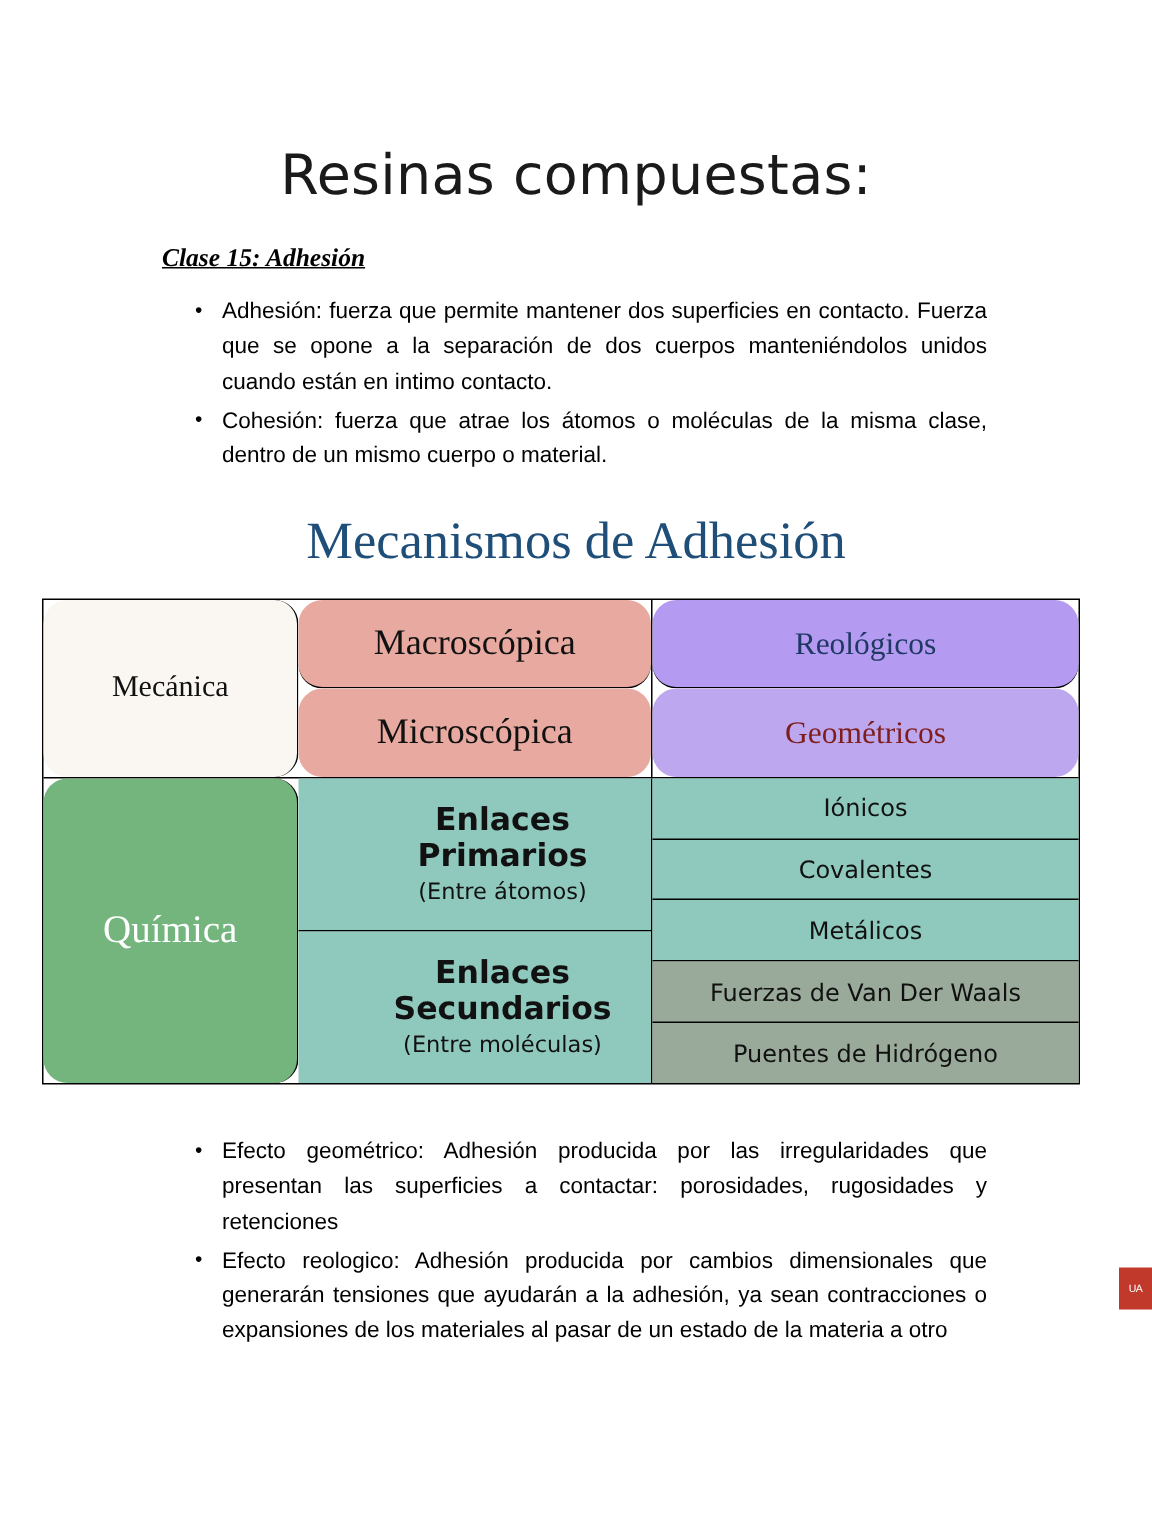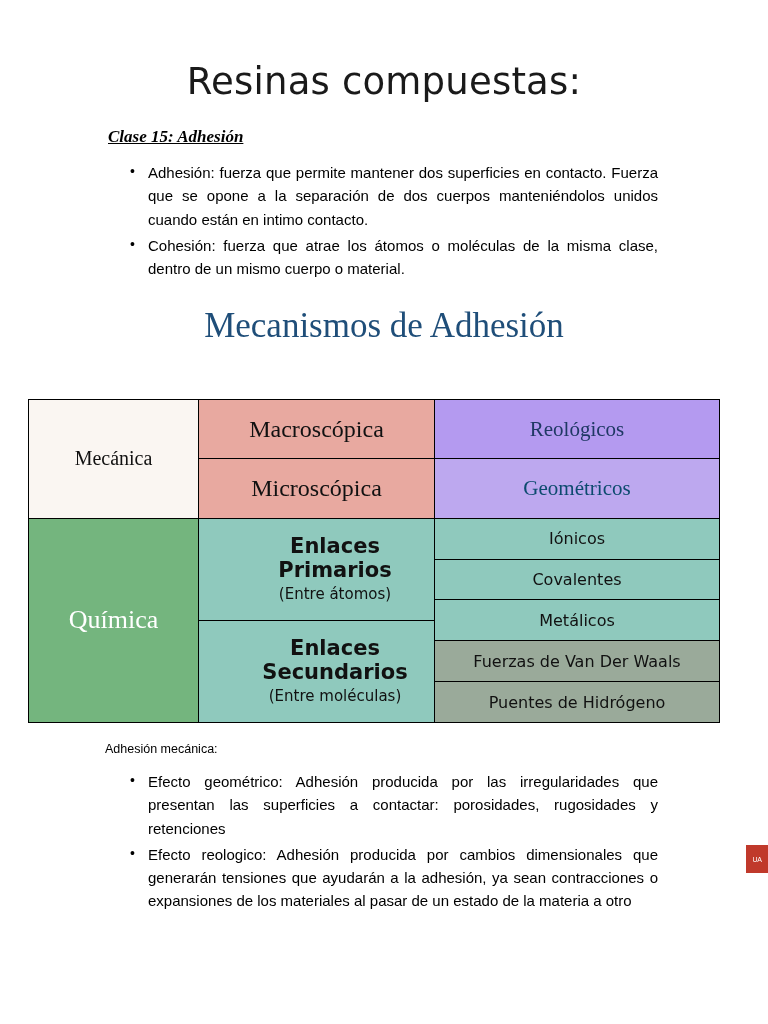--- a/index.html
+++ b/index.html
@@ -23,21 +23,21 @@
     background: #ffffff;
   }
 
   .title {
     text-align: center;
     font-family: "DejaVu Sans", sans-serif;
     font-size: 37px;
     font-weight: 400;
     color: #1a1a1a;
     margin: 0;
-    padding-top: 60px;
+    padding-top: 95px;
     letter-spacing: 0.2px;
   }
 
   .subtitle {
     margin: 24px 0 0 108px;
     font-family: "Liberation Serif", serif;
     font-size: 17px;
     font-weight: bold;
     font-style: italic;
     text-decoration: underline;
@@ -96,20 +96,21 @@
     height: 204px;
     border-top: 1px solid #000;
   }
 
   .cell {
     box-sizing: border-box;
     display: flex;
     align-items: center;
     justify-content: center;
     text-align: left;
+    border-radius: 16px;
   }
 
   .c-mecanica {
     width: 170px;
     background: #faf6f2;
     border-right: 1px solid #000;
     font-family: "Liberation Serif", serif;
     font-size: 20px;
     color: #111;
   }
@@ -156,21 +157,21 @@
     border-bottom: 1px solid #000;
     font-family: "Liberation Serif", serif;
     font-size: 21px;
     color: #1f3864;
   }
   .c-geometricos {
     flex: 1;
     background: #bda8ef;
     font-family: "Liberation Serif", serif;
     font-size: 21px;
-    color: #0c4a6e;
+    color: #7f1d1d;
   }
 
   .c-quimica {
     width: 170px;
     background: #74b57e;
     border-right: 1px solid #000;
     font-family: "Liberation Serif", serif;
     font-size: 26px;
     color: #ffffff;
   }
@@ -304,21 +305,20 @@
         <div class="chem-item ci-green">Covalentes</div>
         <div class="chem-item ci-green">Metálicos</div>
         <div class="chem-item ci-grey">Fuerzas de Van Der Waals</div>
         <div class="chem-item ci-grey">Puentes de Hidrógeno</div>
       </div>
     </div>
 
   </div>
 
   <div class="bottom-wrap">
-    <div class="bottom-lead">Adhesión mecánica:</div>
     <ul class="bullets">
       <li>Efecto geométrico: Adhesión producida por las irregularidades que presentan las superficies a contactar:  porosidades, rugosidades y retenciones</li>
       <li>Efecto reologico: Adhesión producida por cambios dimensionales que generarán tensiones que ayudarán a la adhesión, ya sean contracciones o expansiones de los materiales al pasar de un estado de la materia a otro</li>
     </ul>
   </div>
 
   <div class="watermark">UA</div>
 
 </div>
 

